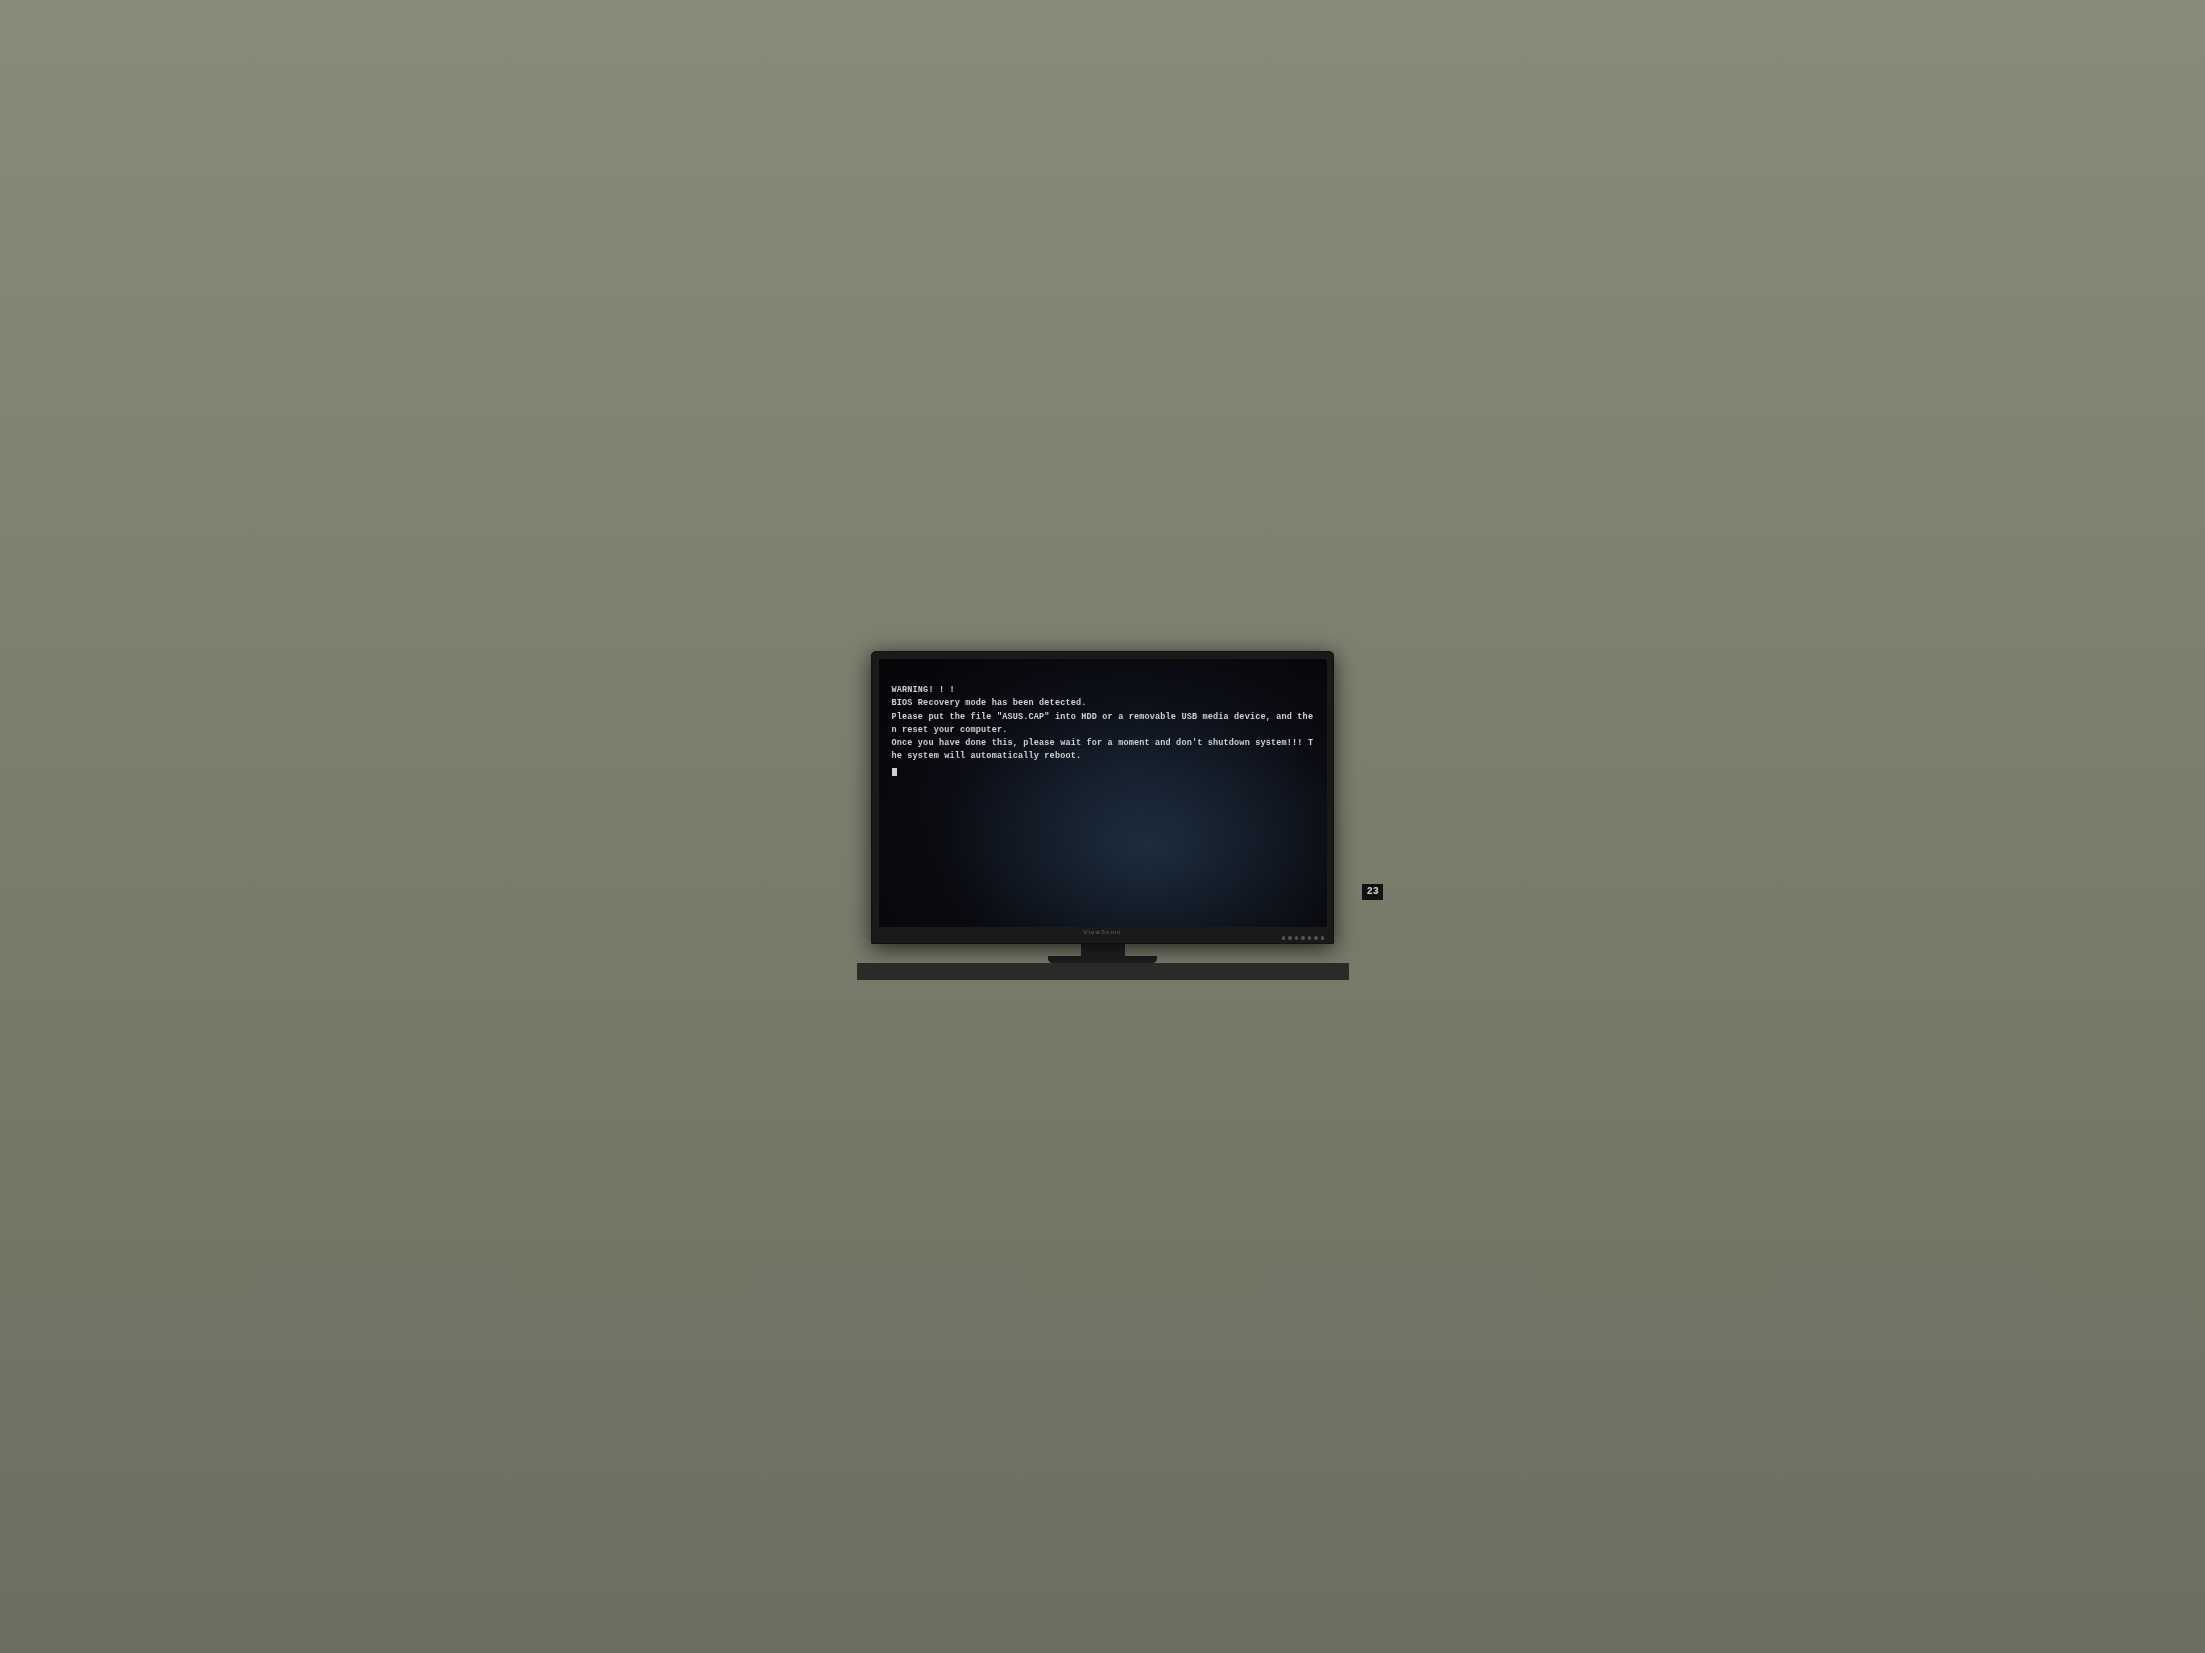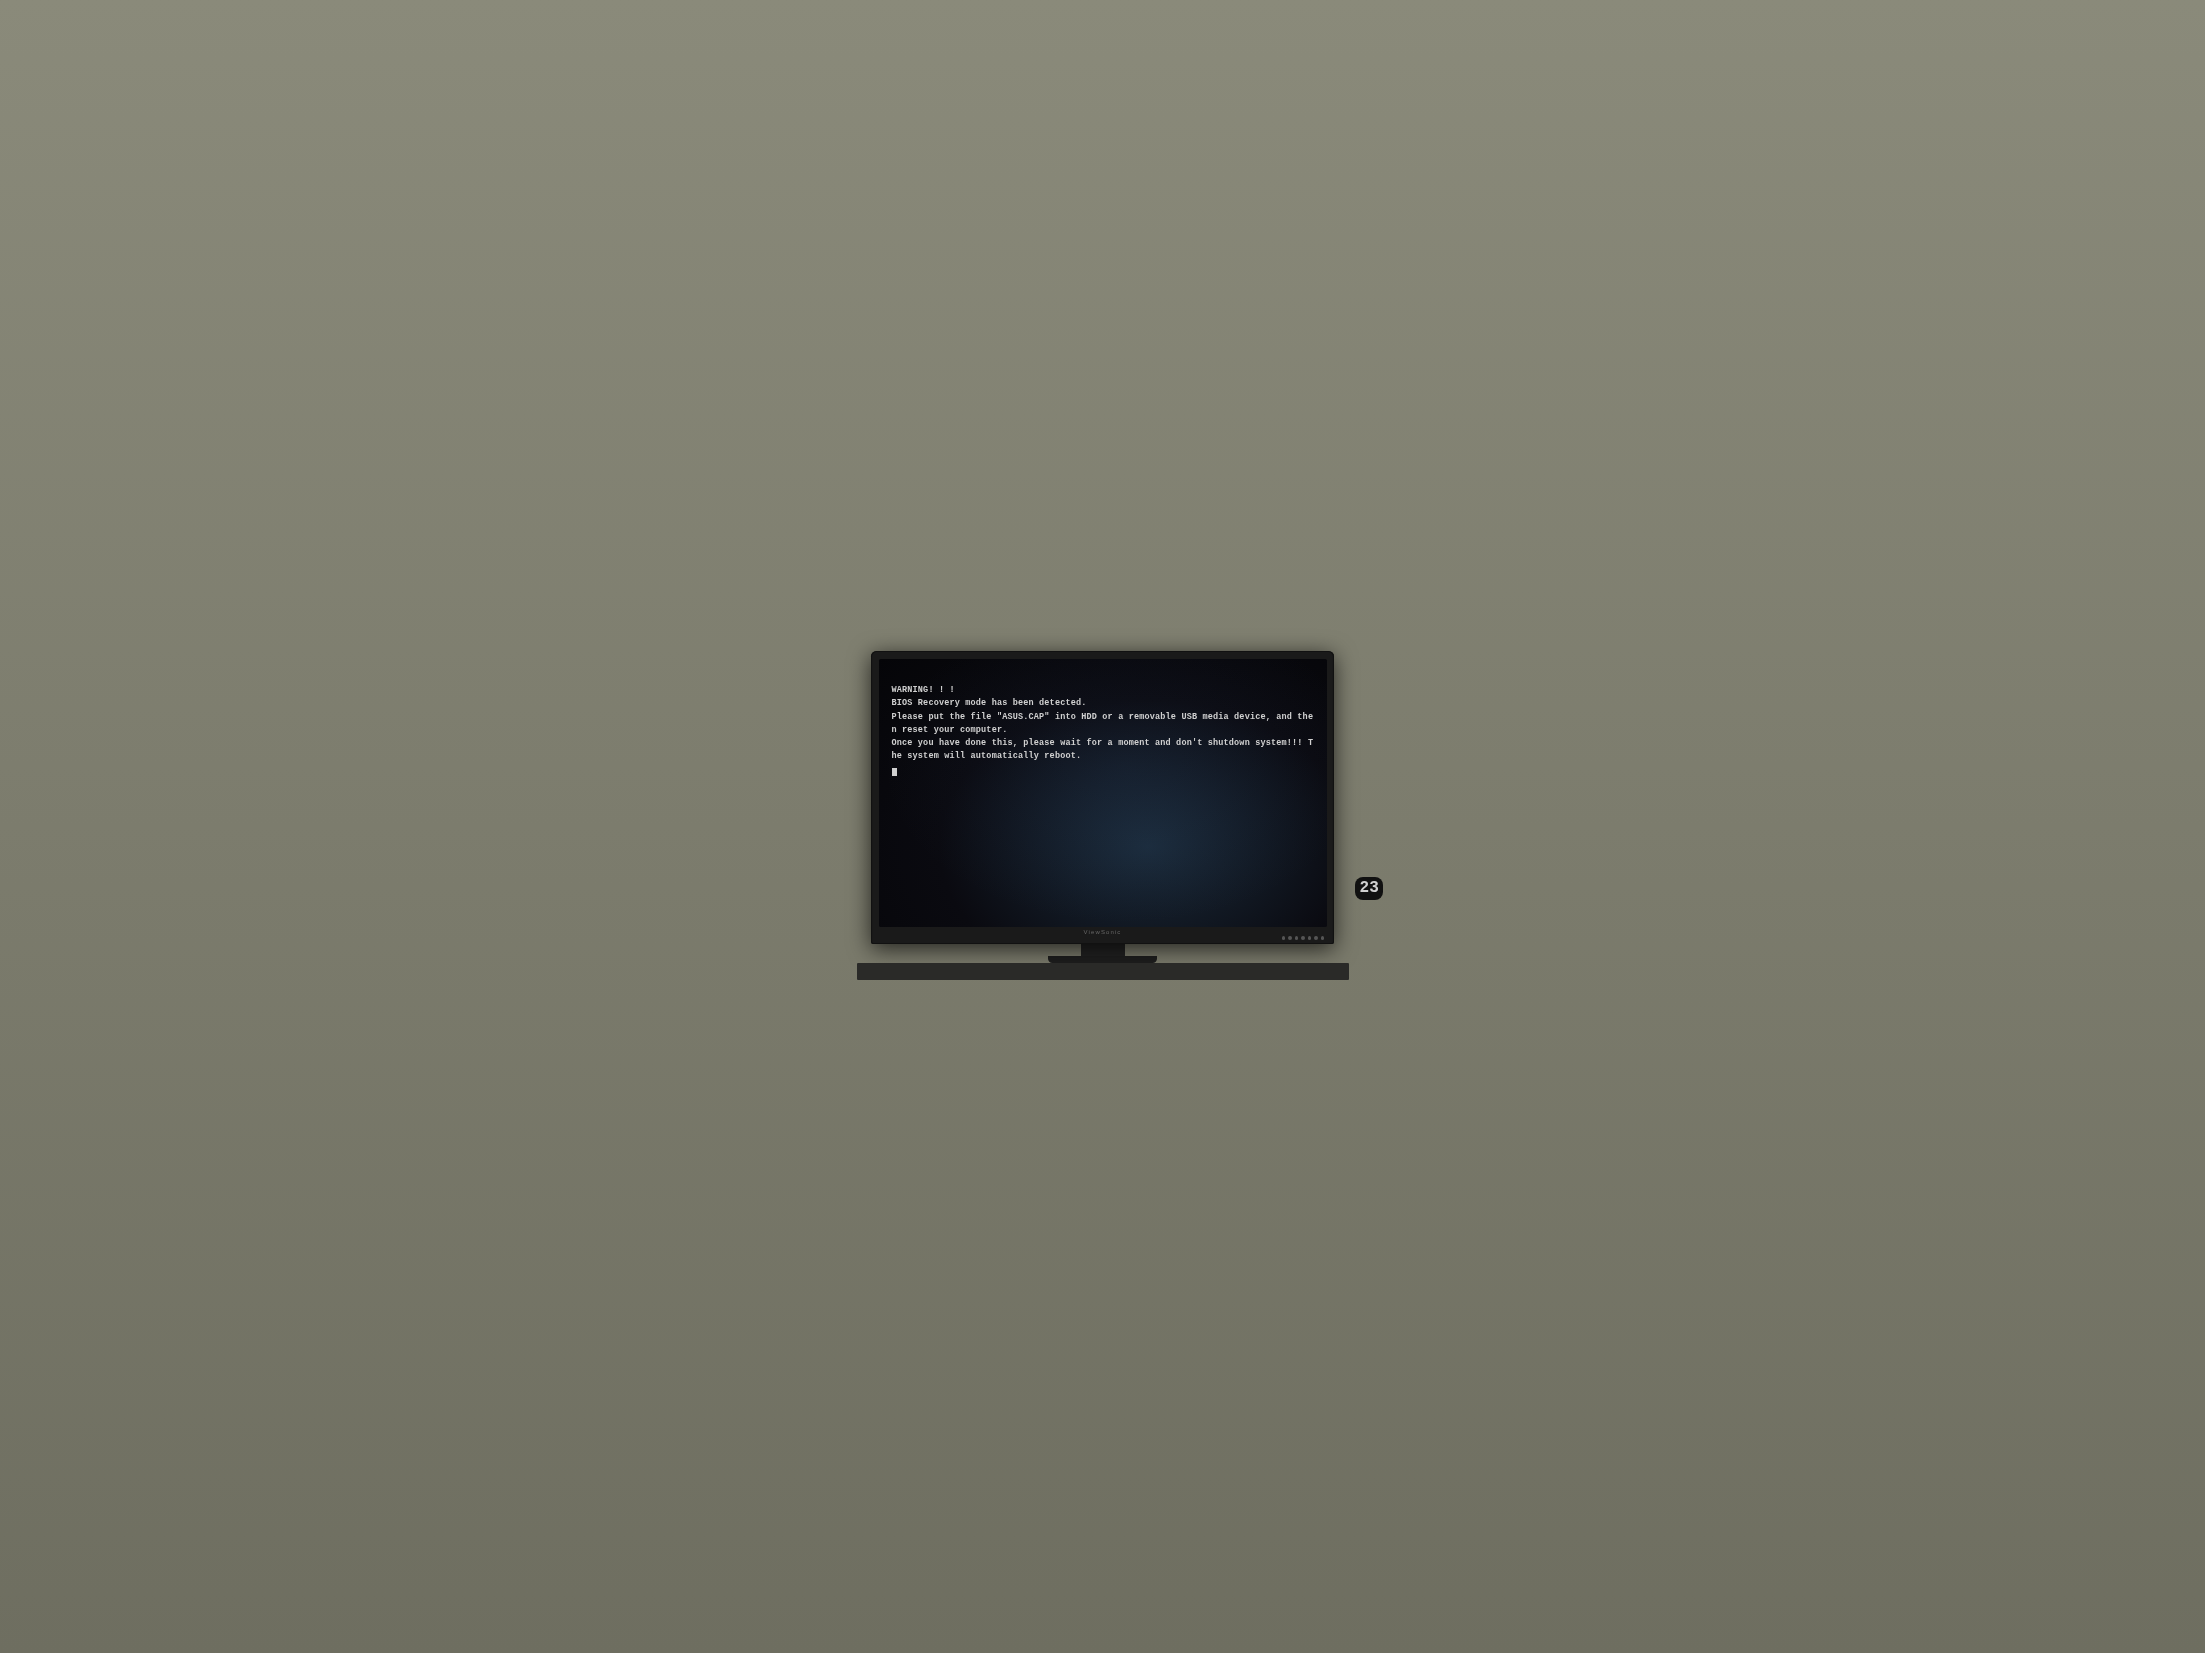--- a/index.html
+++ b/index.html
@@ -148,25 +148,25 @@
       z-index: 0;
     }
 
     
     .clock-display {
       position: absolute;
       right: -49px;
       bottom: 44px;
       color: #d0d0d0;
       font-family: 'Courier New', monospace;
-      font-size: 16px;
+      font-size: 10px;
       font-weight: bold;
       background: #111;
       padding: 2.2px 4.4px;
-      border-radius: 8px;
+      border-radius: 0;
     }
   </style>
 </head>
 <body>
 
 <div class="room-bg"></div>
 
 <div class="monitor-wrapper">
   <div class="monitor-outer">
     <div class="monitor-screen">

